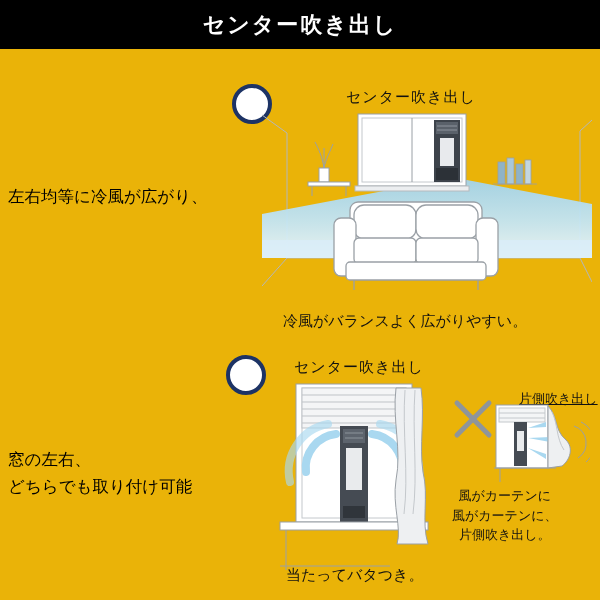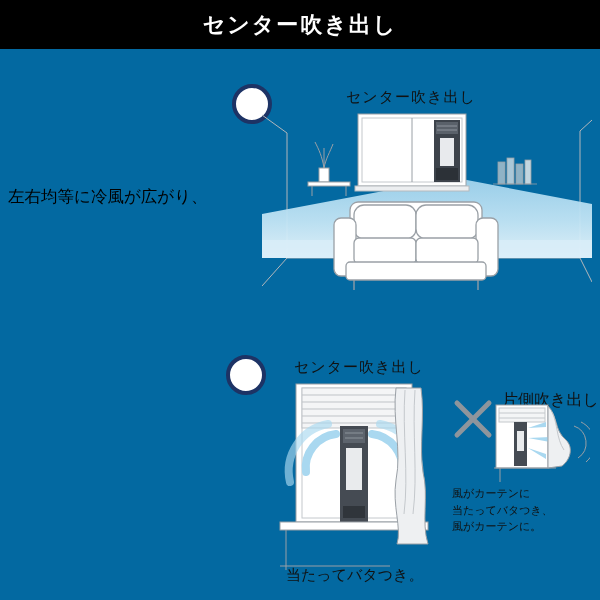--- a/index.html
+++ b/index.html
@@ -1,18 +1,18 @@
 <!DOCTYPE html>
 <html style="--header-bg: #000000; --header-text: #ffffff; --good-circle: #1d3365; --cool-air: #aed9ef; --line-gray: #9aa0a6;"><head>
 <meta charset="utf-8">
 <style>
   * { margin:0; padding:0; box-sizing:border-box; }
   html,body { background:#fff; }
   .page {
-    position:relative; width:600px; height:600px; background:#0369a1; overflow:hidden;
+    position:relative; width:600px; height:600px; background:#eab308; overflow:hidden;
     font-family:"DejaVu Sans","Liberation Sans",sans-serif; color:#111;
   }
   .titlebar {
     position:absolute; left:0; top:0; width:600px; height:49px;
     background:var(--header-bg,#000);
     display:flex; align-items:center; justify-content:center;
   }
   .titlebar .title {
     color:var(--header-text,#fff); font-size:22px; font-weight:bold; letter-spacing:2px;
   }
@@ -29,22 +29,22 @@
   .desc1 { left:8px; top:183px; }
   .desc2 { left:8px; top:446px; }
   .caption { position:absolute; font-size:15px; color:#111; }
   .caption1 { left:283px; top:312px; }
   .caption2 { left:286px; top:566px; }
   .illus { position:absolute; }
   .room-svg   { left:262px; top:110px; }
   .window-svg { left:270px; top:380px; }
   .bad-svg    { left:494px; top:404px; }
   .x-icon     { position:absolute; left:450px; top:396px; }
-  .bad-label  { position:absolute; left:502px; top:390px; font-size:16px; color:#111; }
-  .bad-caption{ position:absolute; left:452px; top:486px; font-size:11px; line-height:1.5; color:#111; }
+  .bad-label  { position:absolute; left:519px; top:390px; font-size:13px; color:#111;text-decoration:underline; }
+  .bad-caption{ position:absolute; left:452px; top:486px; font-size:13px; line-height:1.5; color:#111;text-align:center; }
 </style>
 </head>
 <body>
 
 <div class="page">
 
   <header class="titlebar">
     <div class="title">センター吹き出し</div>
   </header>
 
@@ -120,24 +120,29 @@
       <rect x="72" y="108" width="22" height="58" rx="7"></rect>
       <rect x="214" y="108" width="22" height="58" rx="7"></rect>
       <rect x="92" y="128" width="62" height="26" rx="5"></rect>
       <rect x="154" y="128" width="62" height="26" rx="5"></rect>
       <rect x="84" y="152" width="140" height="18" rx="4"></rect>
       <line x1="92" y1="170" x2="92" y2="180"></line>
       <line x1="216" y1="170" x2="216" y2="180"></line>
     </g>
   </svg>
 
+  <div class="caption caption1">冷風がバランスよく広がりやすい。</div>
 
   <div class="good-circle circle2"></div>
   <div class="feature-label label2">センター吹き出し</div>
 
+  <div class="desc desc2">
+    <div>窓の左右、</div>
+    <div>どちらでも取り付け可能</div>
+  </div>
 
   <svg class="illus window-svg" width="168" height="196" viewBox="0 0 168 196">
 
     <g fill="#fff" stroke="#9aa0a6">
       <rect x="26" y="4" width="116" height="138"></rect>
       <rect x="32" y="8" width="104" height="130" stroke="#c4c8cc"></rect>
     </g>
 
     <g stroke="#bfc3c7">
       <rect x="32" y="8" width="104" height="40" fill="#f4f5f6"></rect>
@@ -210,17 +215,17 @@
       <path d="M87,18 A24,24 0 0 1 92,58"></path>
     </g>
     <g stroke="#9aa0a6">
       <line x1="0" y1="64" x2="62" y2="64"></line>
       <line x1="6" y1="64" x2="6" y2="78"></line>
     </g>
   </svg>
 
   <div class="bad-caption">
     <div>風がカーテンに</div>
-    <div>当たってバタつき、</div>
-    <div>風がカーテンに。</div>
+    <div>風がカーテンに、</div>
+    <div>片側吹き出し。</div>
   </div>
 
 </div>
 
 </body></html>

